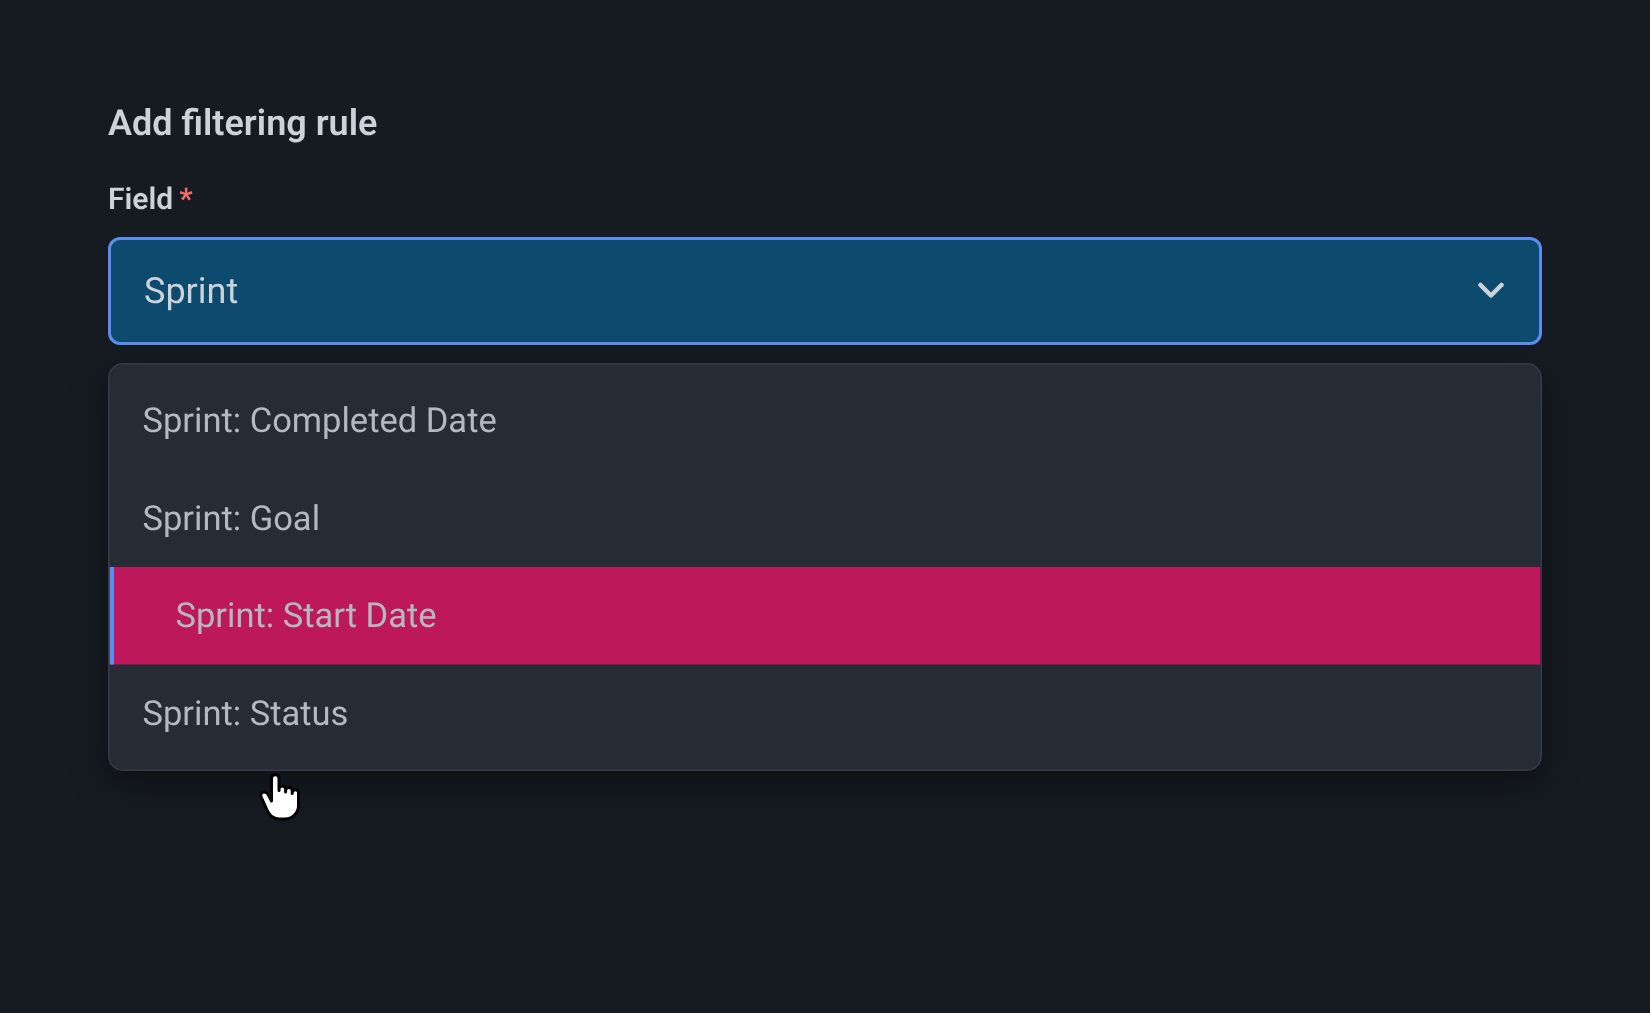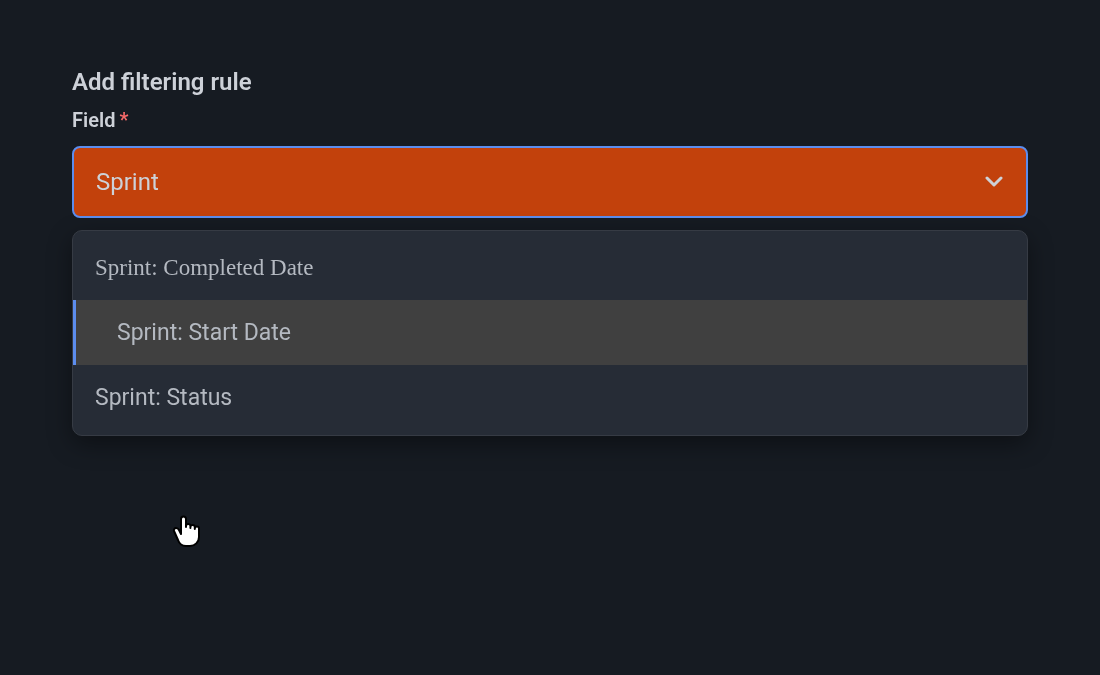--- a/index.html
+++ b/index.html
@@ -14,42 +14,42 @@
       width: 1100px;
       height: 675px;
       padding: 68px 72px;
       position: relative;
     }
     
     .section-title {
       color: #cdd1d8;
       font-size: 24px;
       font-weight: 600;
-      margin-bottom: 12px;
+      margin-bottom: 24px;
     }
     
     .field-label {
       color: #cdd1d8;
       font-size: 20px;
       font-weight: 600;
       margin-bottom: 14px;
       display: flex;
       align-items: flex-start;
       gap: 4px;
     }
     
     .required-asterisk {
       color: #f76a6a;
       font-size: 20px;
       font-weight: 600;
     }
     
     .select-box {
       width: 100%;
-      background-color: #c2410c;
+      background-color: #0c4a6e;
       border: 2px solid #5c8dee;
       border-radius: 8px;
       padding: 20px 22px;
       display: flex;
       align-items: center;
       justify-content: space-between;
       cursor: pointer;
     }
     
     .select-value {
@@ -79,29 +79,28 @@
       padding: 19px 22px;
       color: #b4b9c1;
       font-size: 23px;
       font-weight: 400;
       cursor: pointer;
       position: relative;
     }
     
     .dropdown-item:first-child {
       padding-top: 24px;
-      font-family: Liberation Serif, serif;
     }
     
     .dropdown-item:last-child {
       padding-bottom: 24px;
     }
     
     .dropdown-item.highlighted {
-      background-color: #404040;
+      background-color: #be185d;
       padding-left: 44px;
     }
     
     .dropdown-item.highlighted::before {
       content: '';
       position: absolute;
       left: 0;
       top: 0;
       bottom: 0;
       width: 3px;
@@ -132,20 +131,21 @@
   <span class="select-value">Sprint</span>
   <span class="chevron-icon">
     <svg width="18" height="12" viewBox="0 0 18 12" fill="none">
       <path d="M2 2L9 9L16 2" stroke="#cdd1d8" stroke-width="3" stroke-linecap="round" stroke-linejoin="round"></path>
     </svg>
   </span>
 </div>
 
 <div class="dropdown-menu">
   <div class="dropdown-item">Sprint: Completed Date</div>
+  <div class="dropdown-item">Sprint: Goal</div>
   <div class="dropdown-item highlighted">Sprint: Start Date</div>
   <div class="dropdown-item">Sprint: Status</div>
 </div>
 
 <div class="cursor-pointer">
   <svg width="36" height="36" viewBox="0 0 36 36">
 
     <path d="M 13 6 
              C 13 4.5 14 3.5 15.5 3.5 
              C 17 3.5 18 4.5 18 6 

